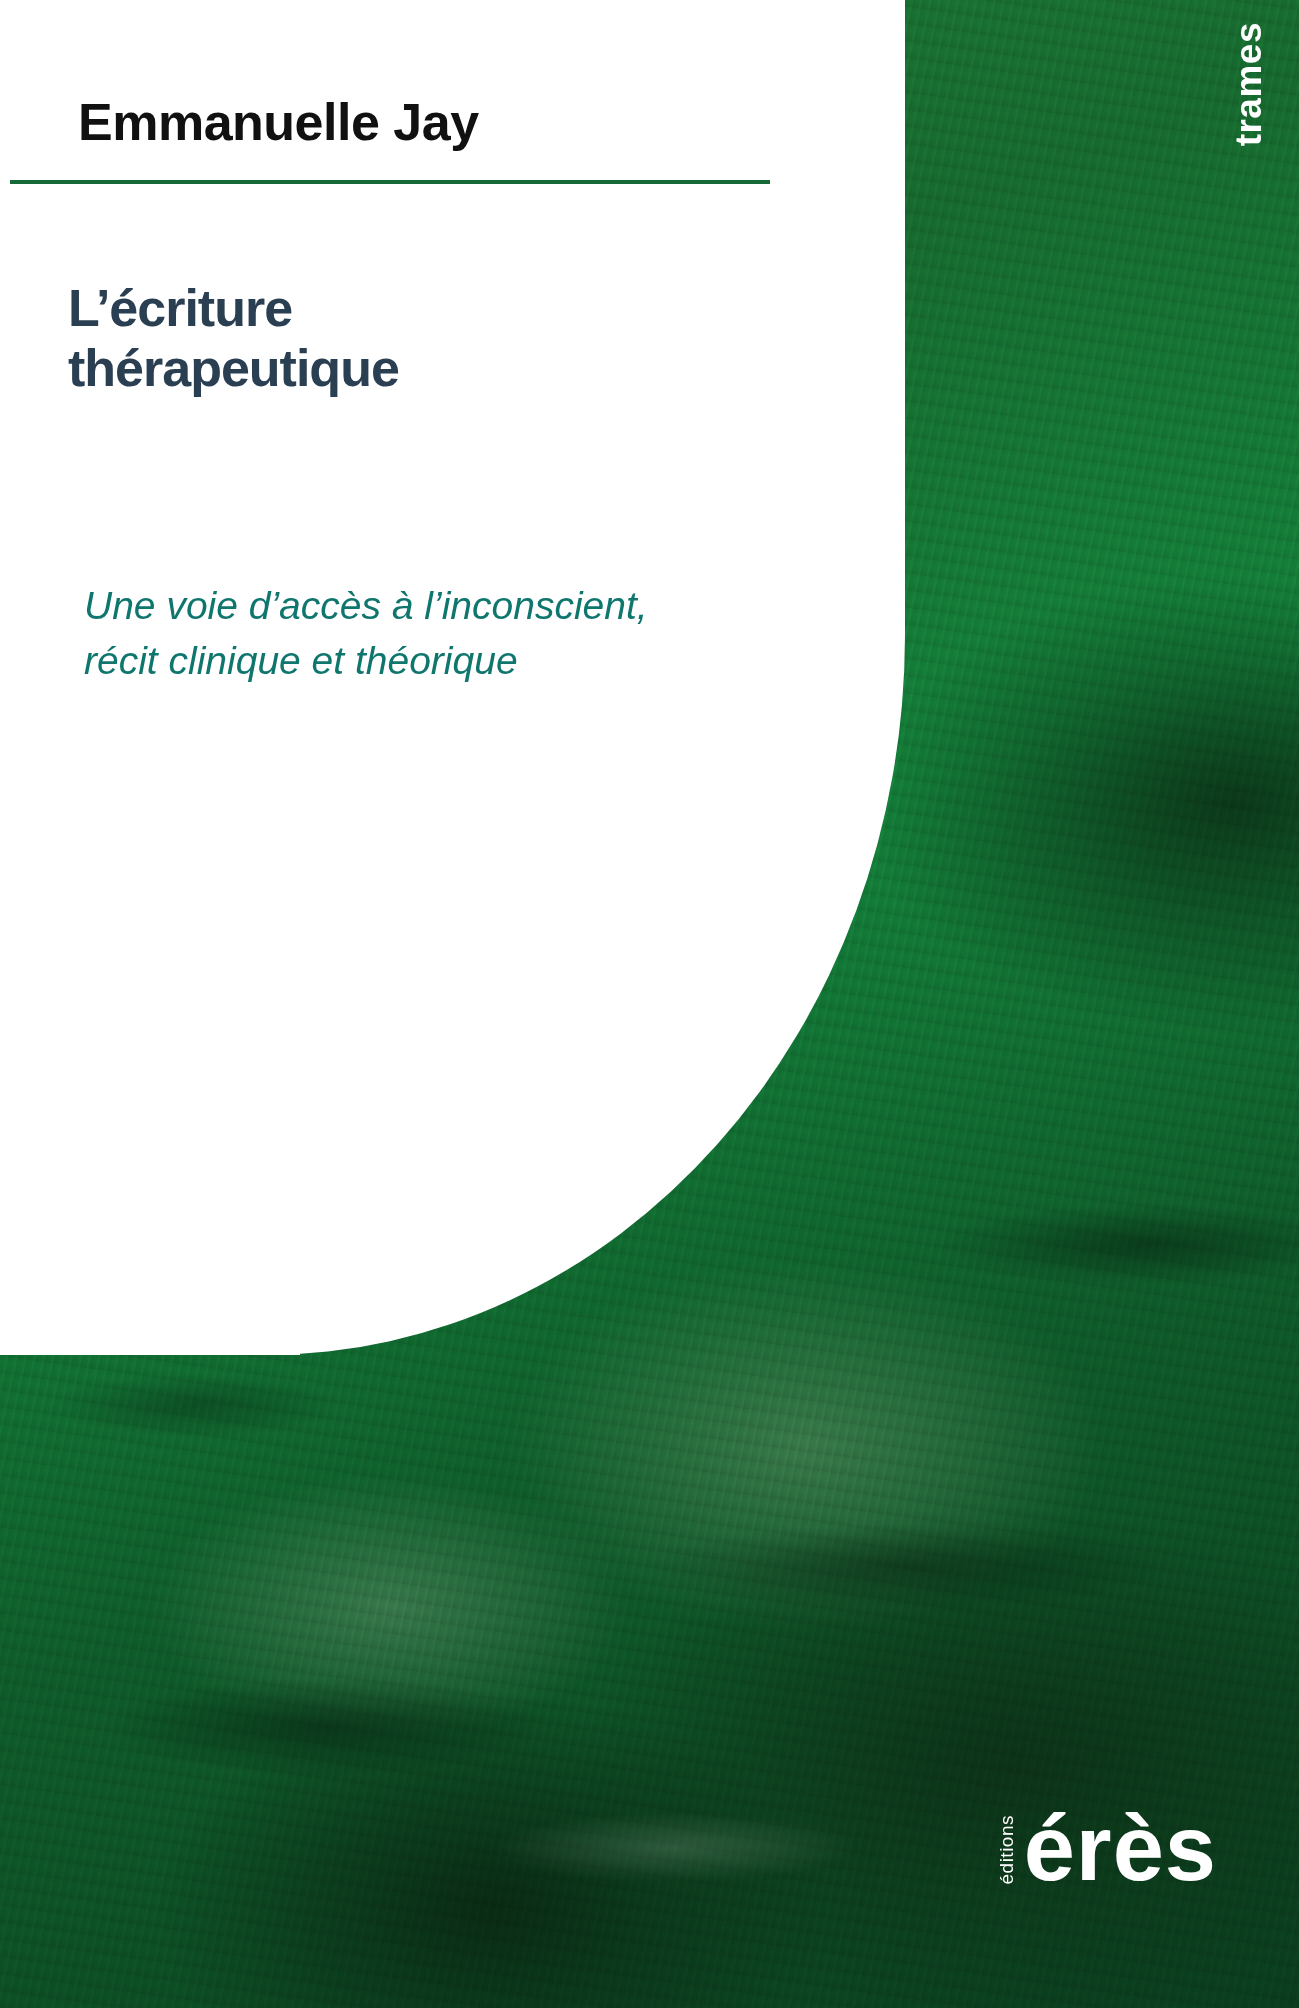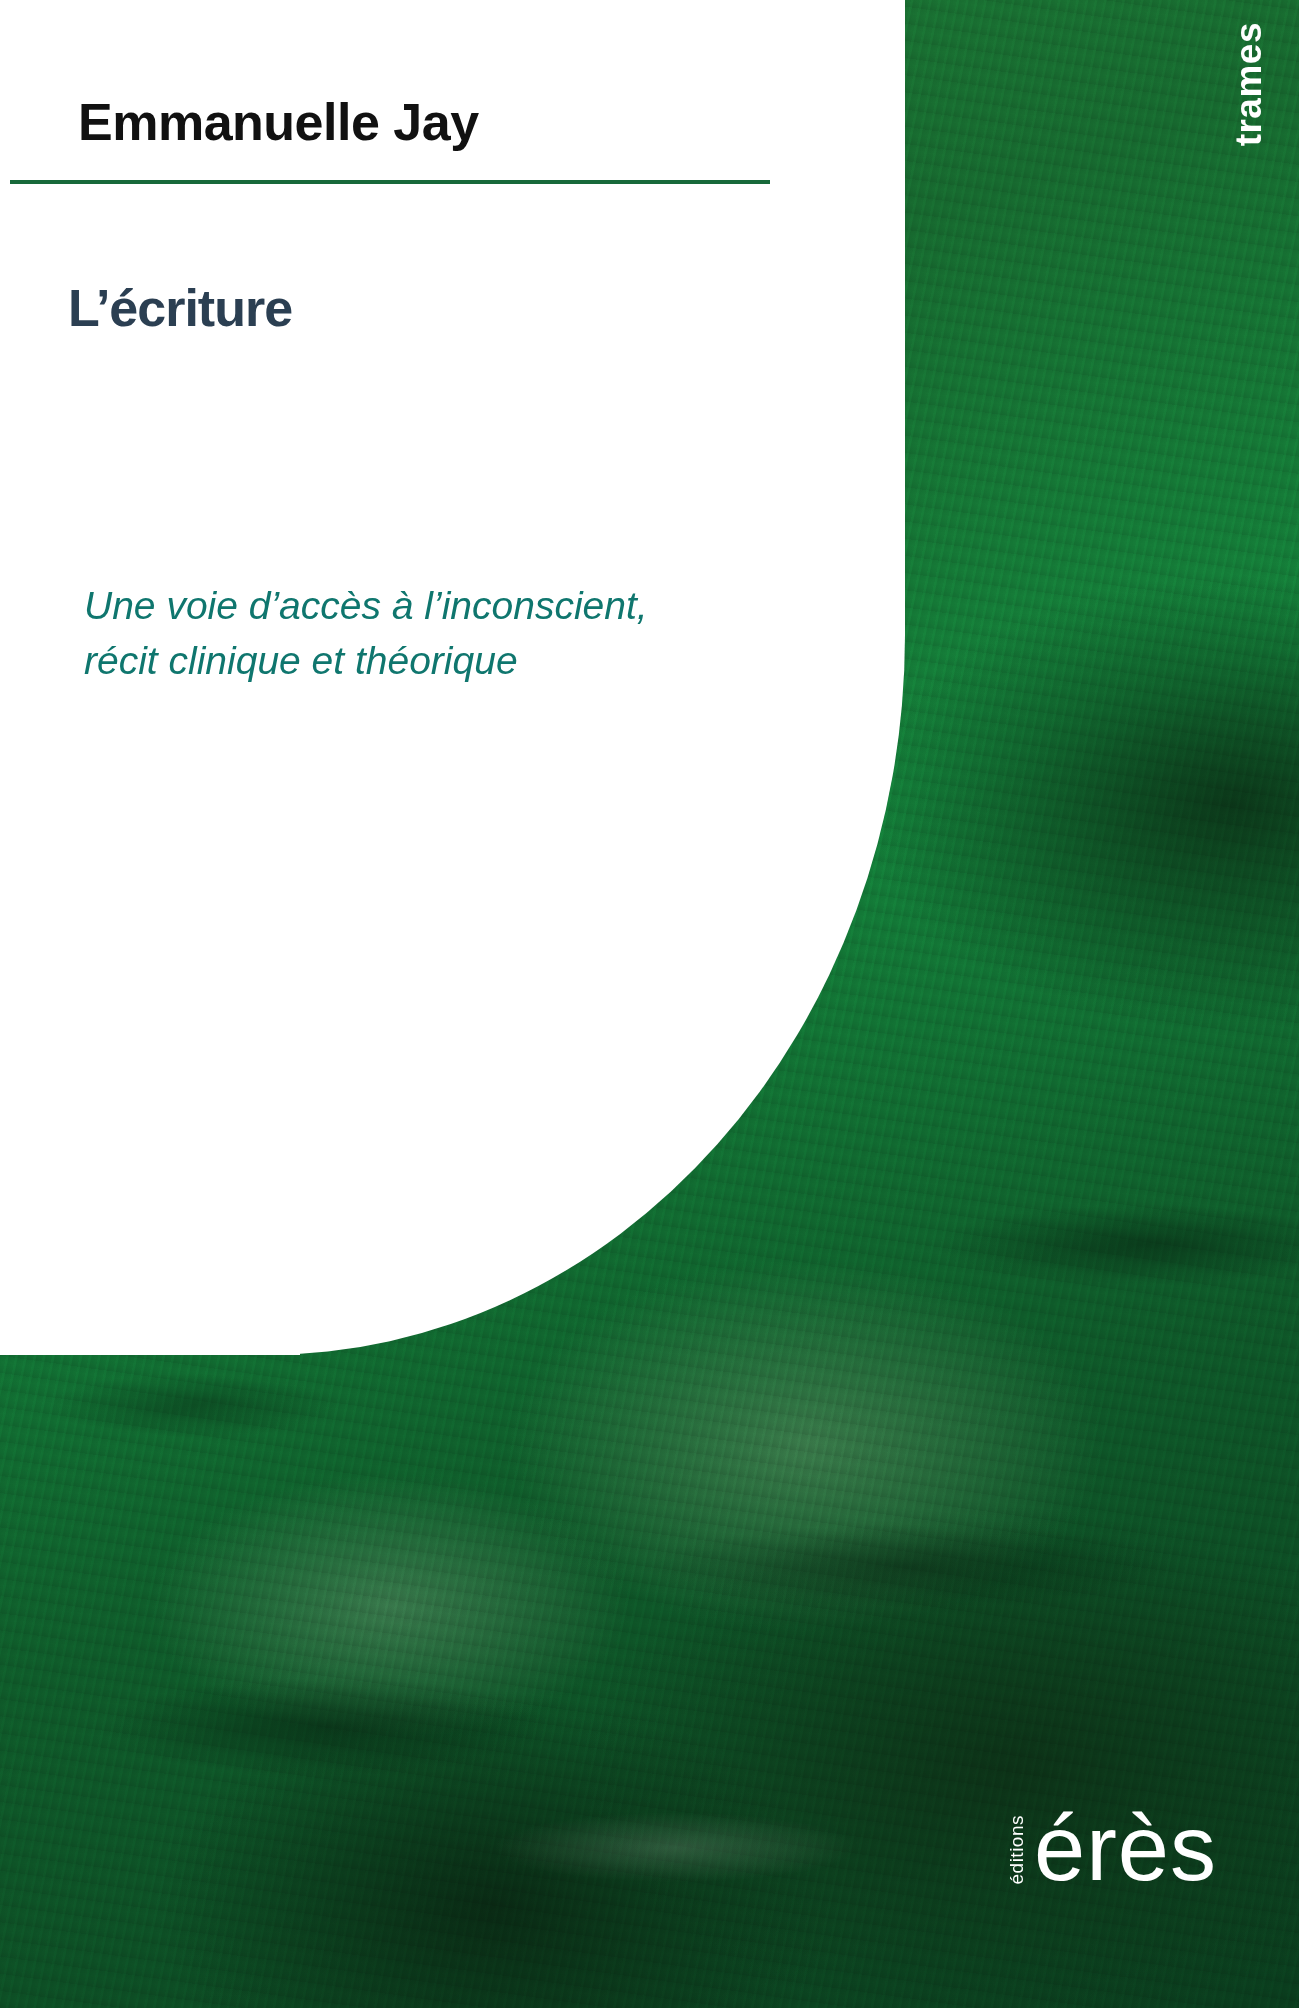--- a/index.html
+++ b/index.html
@@ -152,21 +152,21 @@
     transform: rotate(180deg);
     font-size: 19px;
     letter-spacing: 0.5px;
     margin-right: 6px;
     margin-bottom: 6px;
     font-family: "Liberation Sans", sans-serif;
   }
   .publisher .pub-name {
     font-family: "Liberation Sans", sans-serif;
     font-size: 92px;
-    font-weight: normal;
+    font-weight: bold;
     line-height: 0.9;
     letter-spacing: 1px;
   }
 </style>
 </head>
 <body>
 
 <div id="cover">
 
   <div class="green-bg"></div>
@@ -177,20 +177,21 @@
 
   <div class="spine-label">
     <span>trames</span>
   </div>
 
   <div class="author">Emmanuelle Jay</div>
   <div class="author-rule"></div>
 
   <div class="title">
     <span class="line1">L’écriture</span>
+    <span class="line2">thérapeutique</span>
   </div>
 
   <div class="subtitle">
     <span class="sline">Une voie d’accès à l’inconscient,</span>
     <span class="sline">récit clinique et théorique</span>
   </div>
 
   <div class="publisher">
     <span class="pub-small">éditions</span>
     <span class="pub-name">érès</span>

